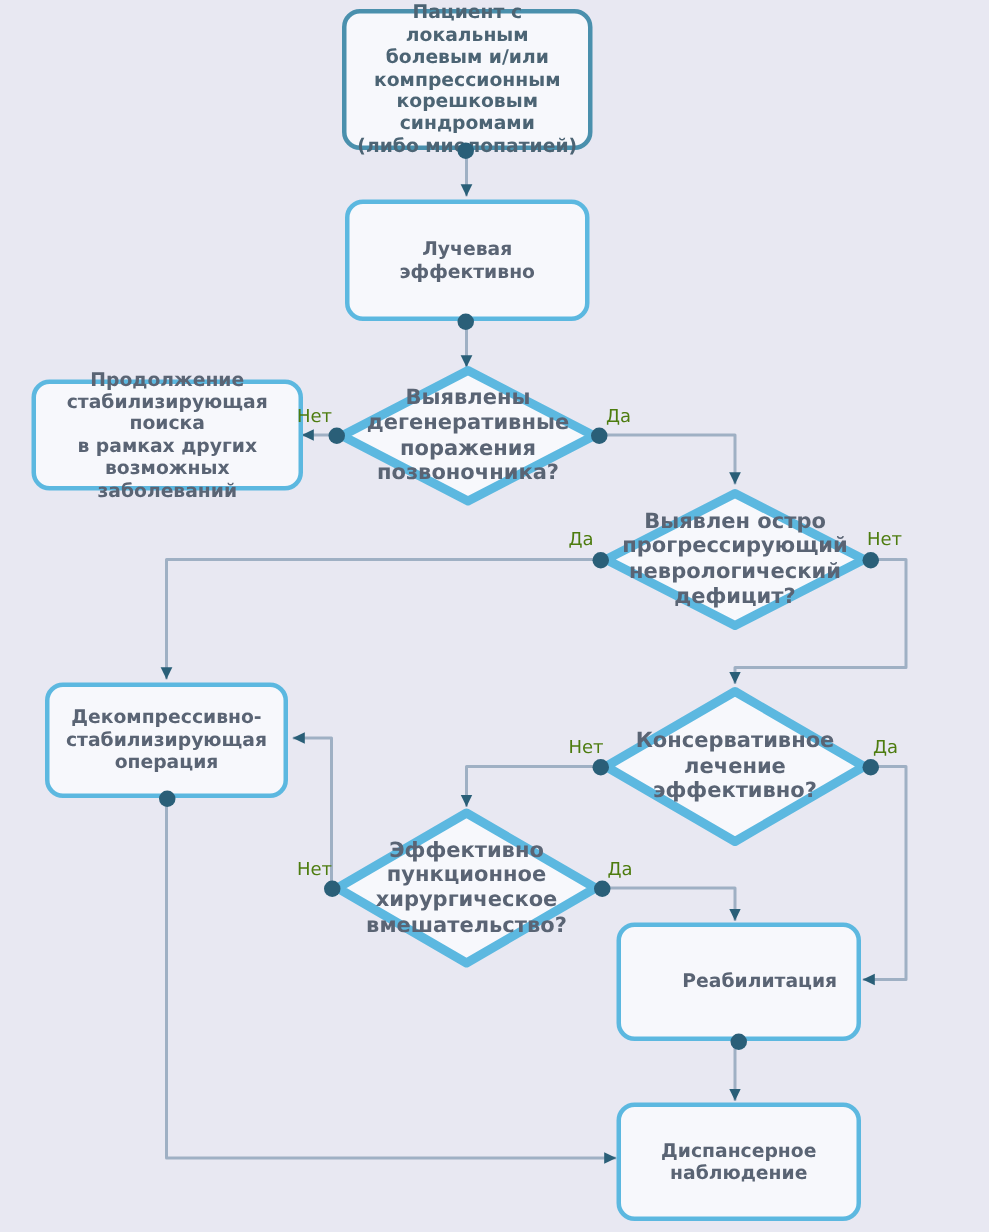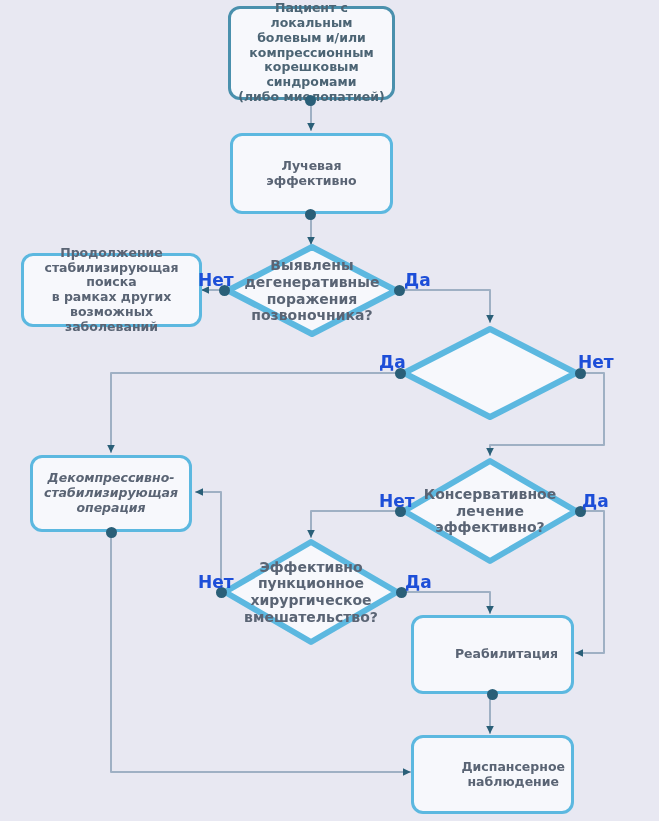--- a/index.html
+++ b/index.html
@@ -47,23 +47,23 @@
     color:#5a6474;
     font-weight:bold;
     font-size:14px;
     line-height:1.18;
     white-space:pre-line;
     pointer-events:none;
   }
 
   .edgelabel{
     position:absolute;
-    color:#1d4ed8;
-    font-size:17px;
-    font-weight:bold;
+    color:#4d7c0f;
+    font-size:12px;
+    font-weight:normal;
     white-space:nowrap;
   }
   .dot{position:absolute;width:11px;height:11px;border-radius:50%;background:#2a5f78;}
 </style>
 </head>
 <body>
 
 <div id="canvas">
 
   <svg class="edges" viewBox="0 0 659 821">
@@ -127,23 +127,27 @@
     <span class="lbl">Продолжение
 стабилизирующая поиска
 в рамках других
 возможных заболеваний</span>
   </div>
 
   <div class="diamond" style="left:400px;top:325px;width:180px;height:96px;">
     <svg class="shape" viewBox="0 0 180 96" preserveAspectRatio="none">
       <polygon points="90,4 176,48 90,92 4,48" fill="#f7f8fc" stroke="#5cb8e0" stroke-width="6" stroke-linejoin="round"></polygon>
     </svg>
-  </div>
-
-  <div class="node box" style="left:30px;top:455px;width:162px;height:77px;font-style:italic;">
+    <span class="lbl">Выявлен остро
+прогрессирующий
+неврологический
+дефицит?</span>
+  </div>
+
+  <div class="node box" style="left:30px;top:455px;width:162px;height:77px;">
     <span class="lbl">Декомпрессивно-
 стабилизирующая
 операция</span>
   </div>
 
   <div class="diamond" style="left:221px;top:538px;width:180px;height:108px;">
     <svg class="shape" viewBox="0 0 180 108" preserveAspectRatio="none">
       <polygon points="90,4 176,54 90,104 4,54" fill="#f7f8fc" stroke="#5cb8e0" stroke-width="6" stroke-linejoin="round"></polygon>
     </svg>
     <span class="lbl">Эффективно пункционное
@@ -157,21 +161,21 @@
     </svg>
     <span class="lbl">Консервативное
 лечение
 эффективно?</span>
   </div>
 
   <div class="node box" style="left:411px;top:615px;width:163px;height:79px;padding-left:28px;">
     <span class="lbl">Реабилитация</span>
   </div>
 
-  <div class="node box" style="left:411px;top:735px;width:163px;height:79px;justify-content:flex-end;">
+  <div class="node box" style="left:411px;top:735px;width:163px;height:79px;">
     <span class="lbl">Диспансерное
 наблюдение</span>
   </div>
 
   <div class="dot" style="left:305px;top:95px;"></div>
   <div class="dot" style="left:305px;top:209px;"></div>
   <div class="dot" style="left:219px;top:285px;"></div>
   <div class="dot" style="left:394px;top:285px;"></div>
   <div class="dot" style="left:395px;top:368px;"></div>
   <div class="dot" style="left:575px;top:368px;"></div>

